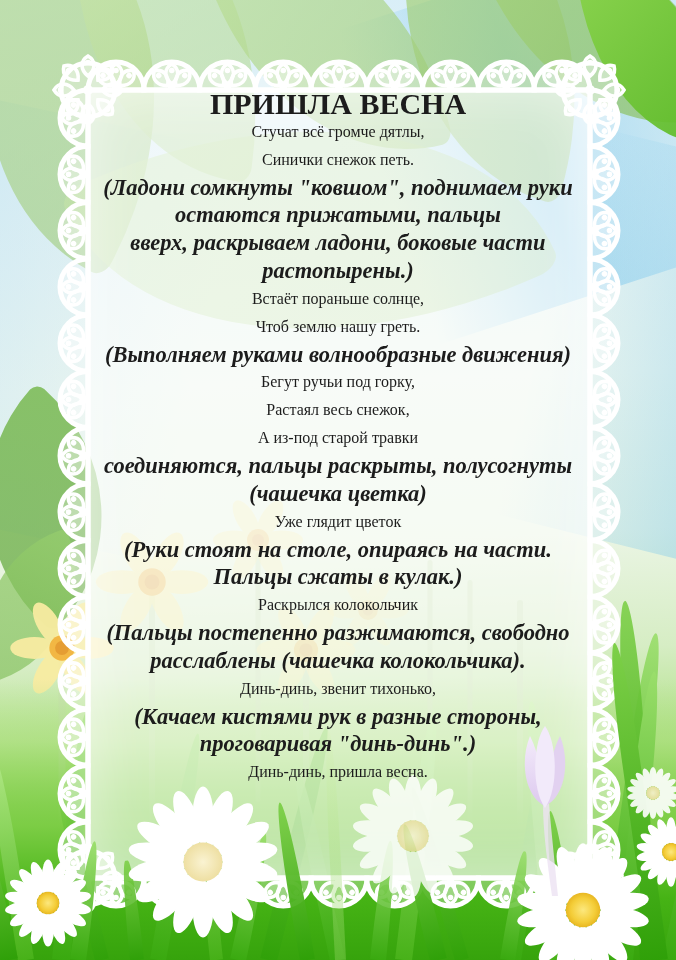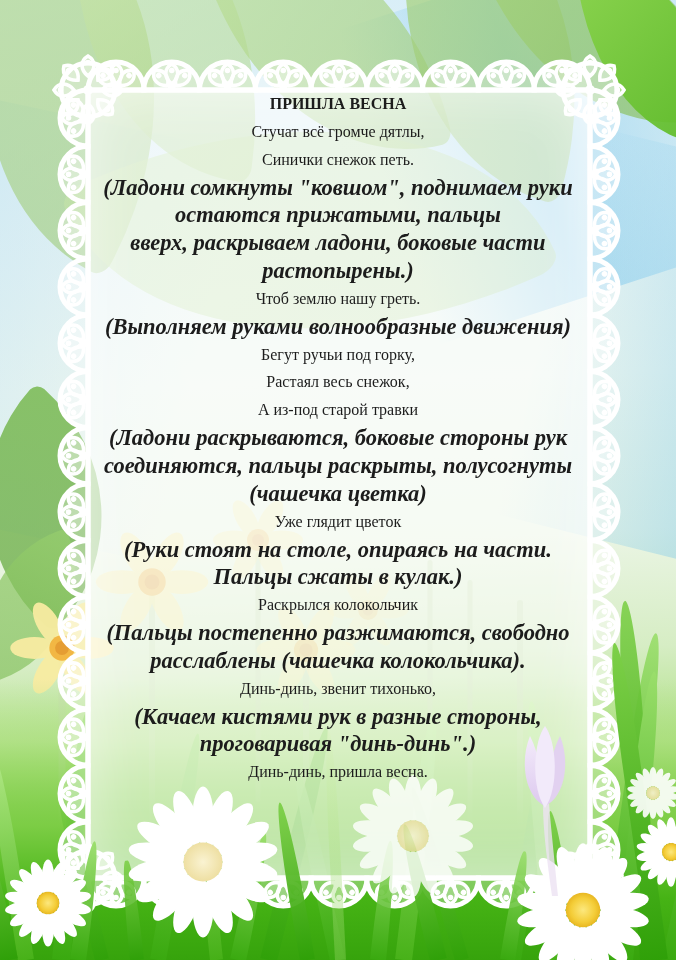--- a/index.html
+++ b/index.html
@@ -16,21 +16,21 @@
     position:absolute;left:88px;top:90px;width:502px;height:788px;
     background:rgba(255,255,255,0.55);
     box-shadow:inset 0 0 60px rgba(255,255,255,0.55);
   }
   svg.deco{position:absolute;left:0;top:0;}
   .poem{
     position:absolute;left:70px;top:90px;width:536px;
     text-align:center;color:#1c1c1c;
   }
   .line{line-height:27.85px;white-space:nowrap;}
-  .line.title{font-size:16px;font-weight:700;}
+  .line.title{font-size:30px;font-weight:700;}
   .line.verse{font-size:16px;font-weight:400;}
   .line.instruction{font-size:22.5px;font-style:italic;font-weight:700;}
   .z1{z-index:1}.z2{z-index:2}.z3{z-index:3}.z4{z-index:4}.z5{z-index:5}.z6{z-index:6}.z7{z-index:7}.z8{z-index:8}
 </style>
 </head>
 <body>
 
 <div class="page">
 
   <div class="layer z1">
@@ -391,26 +391,26 @@
   </svg>
 
   <div class="poem z8">
       <div class="line title">ПРИШЛА ВЕСНА</div>
       <div class="line verse">Стучат всё громче дятлы,</div>
       <div class="line verse">Синички снежок петь.</div>
       <div class="line instruction">(Ладони сомкнуты "ковшом", поднимаем руки</div>
       <div class="line instruction">остаются прижатыми, пальцы</div>
       <div class="line instruction">вверх, раскрываем ладони, боковые части</div>
       <div class="line instruction">растопырены.)</div>
+      <div class="line verse">Встаёт пораньше солнце,</div>
       <div class="line verse">Чтоб землю нашу греть.</div>
       <div class="line instruction">(Выполняем руками волнообразные движения)</div>
       <div class="line verse">Бегут ручьи под горку,</div>
       <div class="line verse">Растаял весь снежок,</div>
       <div class="line verse">А из-под старой травки</div>
-      <div class="line instruction">(Ладони раскрываются, боковые стороны рук</div>
       <div class="line instruction">соединяются, пальцы раскрыты, полусогнуты</div>
       <div class="line instruction">(чашечка цветка)</div>
       <div class="line verse">Уже глядит цветок</div>
       <div class="line instruction">(Руки стоят на столе, опираясь на части.</div>
       <div class="line instruction">Пальцы сжаты в кулак.)</div>
       <div class="line verse">Раскрылся колокольчик</div>
       <div class="line instruction">(Пальцы постепенно разжимаются, свободно</div>
       <div class="line instruction">расслаблены (чашечка колокольчика).</div>
       <div class="line verse">Динь-динь, звенит тихонько,</div>
       <div class="line instruction">(Качаем кистями рук в разные стороны,</div>

